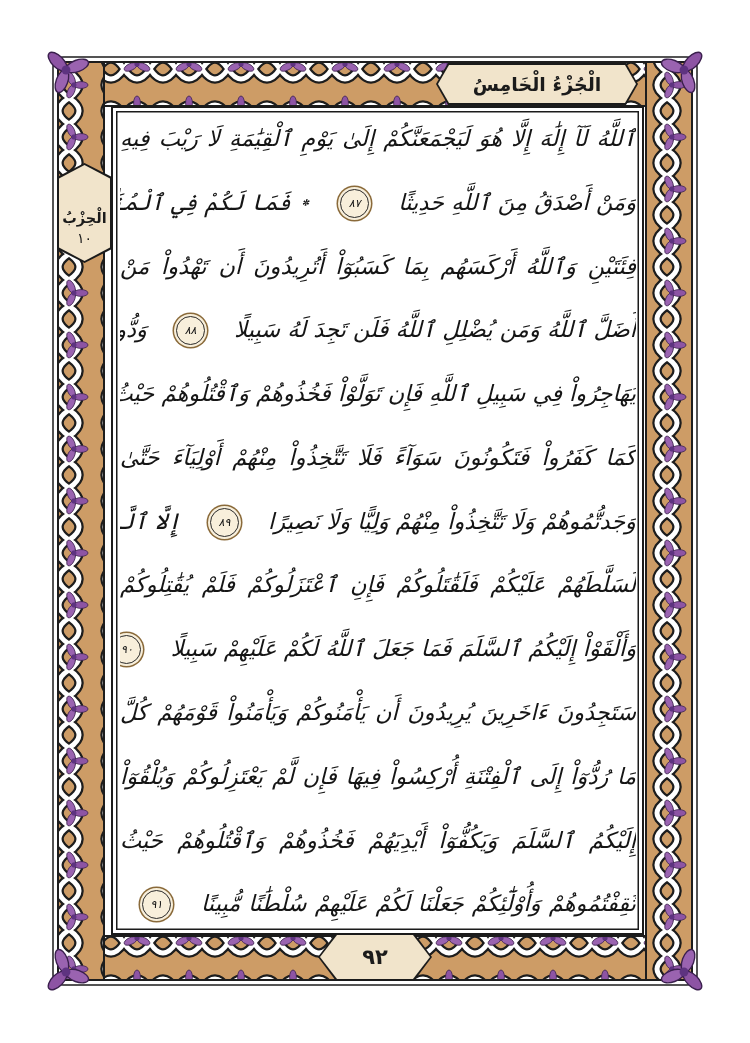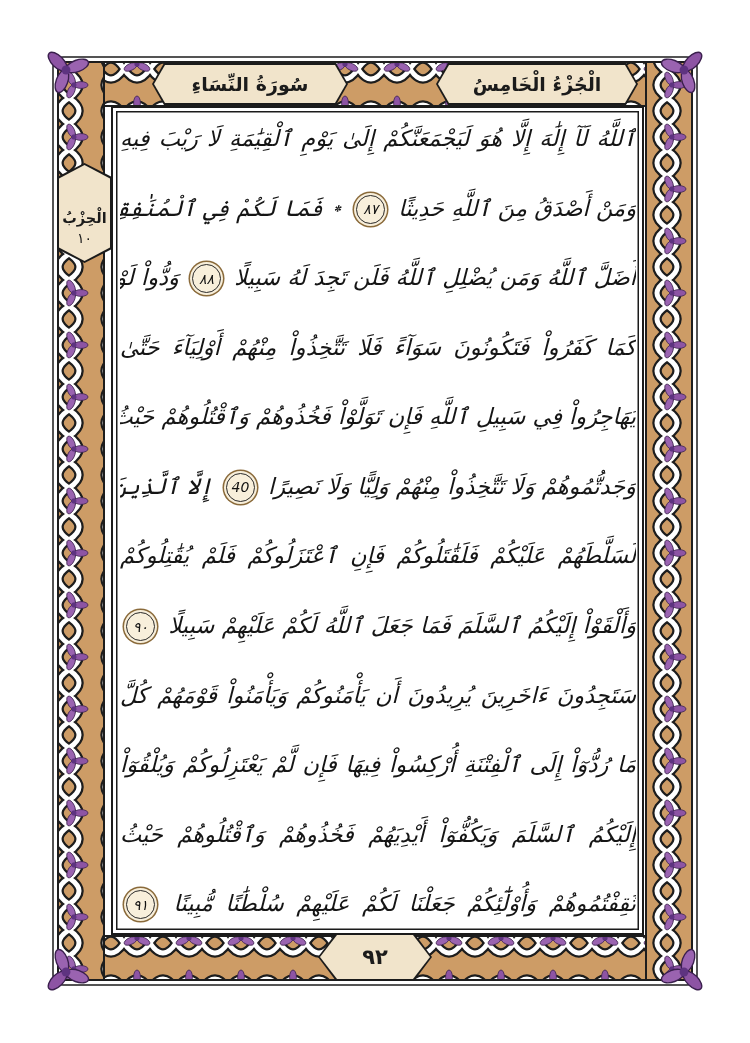--- a/index.html
+++ b/index.html
@@ -37,22 +37,22 @@
     font-size:22.5px;color:var(--ink);
     white-space:nowrap;overflow:hidden;
   }
   .qtext{letter-spacing:0.2px;}
   .medallion{
     display:inline-flex;align-items:center;justify-content:center;
     width:29px;height:29px;border-radius:50%;
     background:var(--med-fill);
     border:1.5px solid #2a2a2a;
     box-shadow:0 0 0 2px var(--med-fill),0 0 0 3.5px var(--med-ring);
-    font-size:14px;line-height:1;color:#111;
-    vertical-align:middle;margin:0 6px;
+    font-size:11px;line-height:1;color:#111;
+    vertical-align:middle;margin:0 22px;
   }
 
   
   .cart{position:absolute;z-index:4;background:#1b1b1b;}
   .cart-in{
     position:absolute;left:2px;top:2px;right:2px;bottom:2px;
     background:var(--cream);
     display:flex;align-items:center;justify-content:center;
     direction:rtl;color:#1b1b1b;
   }
@@ -119,45 +119,41 @@
     <rect x="646" y="62" width="46" height="918" fill="url(#arabV)" stroke="#1d1d1d" stroke-width="2"></rect>
 
     <use href="#flw" transform="translate(66,70) rotate(-45) scale(1.7)"></use>
     <use href="#flw" transform="translate(684,70) rotate(45) scale(1.7)"></use>
     <use href="#flw" transform="translate(66,972) rotate(-135) scale(1.7)"></use>
     <use href="#flw" transform="translate(684,972) rotate(135) scale(1.7)"></use>
   </svg>
 
   <div class="text-frame"></div>
 
-  <div class="cart cart-h cart-surah">
-    <div class="cart-in">
-      <span class="cart-title">سُورَةُ النِّسَاءِ</span>
-    </div>
-  </div>
   <div class="cart cart-h cart-juz">
     <div class="cart-in">
       <span class="cart-title">الْجُزْءُ الْخَامِسُ</span>
     </div>
   </div>
 
   <div class="cart cart-hizb">
     <div class="cart-in">
       <span class="hizb-title">الْحِزْبُ</span>
       <span class="hizb-num">١٠</span>
     </div>
   </div>
 
   <div class="text-area">
       <div class="qline"><span class="qtext">ٱللَّهُ لَآ إِلَٰهَ إِلَّا هُوَ لَيَجْمَعَنَّكُمْ إِلَىٰ يَوْمِ ٱلْقِيَٰمَةِ لَا رَيْبَ فِيهِ</span></div>
       <div class="qline"><span class="qtext">وَمَنْ أَصْدَقُ مِنَ ٱللَّهِ حَدِيثًا</span> <span class="medallion">٨٧</span> <span class="qtext">٭ فَمَا لَكُمْ فِي ٱلْمُنَٰفِقِينَ</span></div>
+      <div class="qline"><span class="qtext">فِئَتَيْنِ وَٱللَّهُ أَرْكَسَهُم بِمَا كَسَبُوٓاْ أَتُرِيدُونَ أَن تَهْدُواْ مَنْ</span></div>
       <div class="qline"><span class="qtext">أَضَلَّ ٱللَّهُ وَمَن يُضْلِلِ ٱللَّهُ فَلَن تَجِدَ لَهُ سَبِيلًا</span> <span class="medallion">٨٨</span> <span class="qtext">وَدُّواْ لَوْ تَكْفُرُونَ</span></div>
+      <div class="qline"><span class="qtext">يُهَاجِرُواْ فِي سَبِيلِ ٱللَّهِ فَإِن تَوَلَّوْاْ فَخُذُوهُمْ وَٱقْتُلُوهُمْ حَيْثُ</span></div>
       <div class="qline"><span class="qtext">كَمَا كَفَرُواْ فَتَكُونُونَ سَوَآءً فَلَا تَتَّخِذُواْ مِنْهُمْ أَوْلِيَآءَ حَتَّىٰ</span></div>
-      <div class="qline"><span class="qtext">يُهَاجِرُواْ فِي سَبِيلِ ٱللَّهِ فَإِن تَوَلَّوْاْ فَخُذُوهُمْ وَٱقْتُلُوهُمْ حَيْثُ</span></div>
-      <div class="qline"><span class="qtext">وَجَدتُّمُوهُمْ وَلَا تَتَّخِذُواْ مِنْهُمْ وَلِيًّا وَلَا نَصِيرًا</span> <span class="medallion">40</span> <span class="qtext">إِلَّا ٱلَّذِينَ</span></div>
+      <div class="qline"><span class="qtext">وَجَدتُّمُوهُمْ وَلَا تَتَّخِذُواْ مِنْهُمْ وَلِيًّا وَلَا نَصِيرًا</span> <span class="medallion">٨٩</span> <span class="qtext">إِلَّا ٱلَّذِينَ</span></div>
       <div class="qline"><span class="qtext">لَسَلَّطَهُمْ عَلَيْكُمْ فَلَقَٰتَلُوكُمْ فَإِنِ ٱعْتَزَلُوكُمْ فَلَمْ يُقَٰتِلُوكُمْ</span></div>
       <div class="qline"><span class="qtext">وَأَلْقَوْاْ إِلَيْكُمُ ٱلسَّلَمَ فَمَا جَعَلَ ٱللَّهُ لَكُمْ عَلَيْهِمْ سَبِيلًا</span> <span class="medallion">٩٠</span></div>
       <div class="qline"><span class="qtext">سَتَجِدُونَ ءَاخَرِينَ يُرِيدُونَ أَن يَأْمَنُوكُمْ وَيَأْمَنُواْ قَوْمَهُمْ كُلَّ</span></div>
       <div class="qline"><span class="qtext">مَا رُدُّوٓاْ إِلَى ٱلْفِتْنَةِ أُرْكِسُواْ فِيهَا فَإِن لَّمْ يَعْتَزِلُوكُمْ وَيُلْقُوٓاْ</span></div>
       <div class="qline"><span class="qtext">إِلَيْكُمُ ٱلسَّلَمَ وَيَكُفُّوٓاْ أَيْدِيَهُمْ فَخُذُوهُمْ وَٱقْتُلُوهُمْ حَيْثُ</span></div>
       <div class="qline"><span class="qtext">ثَقِفْتُمُوهُمْ وَأُوْلَٰٓئِكُمْ جَعَلْنَا لَكُمْ عَلَيْهِمْ سُلْطَٰنًا مُّبِينًا</span> <span class="medallion">٩١</span></div>
     </div>
 
   <div class="cart cart-pageno">
     <div class="cart-in">

